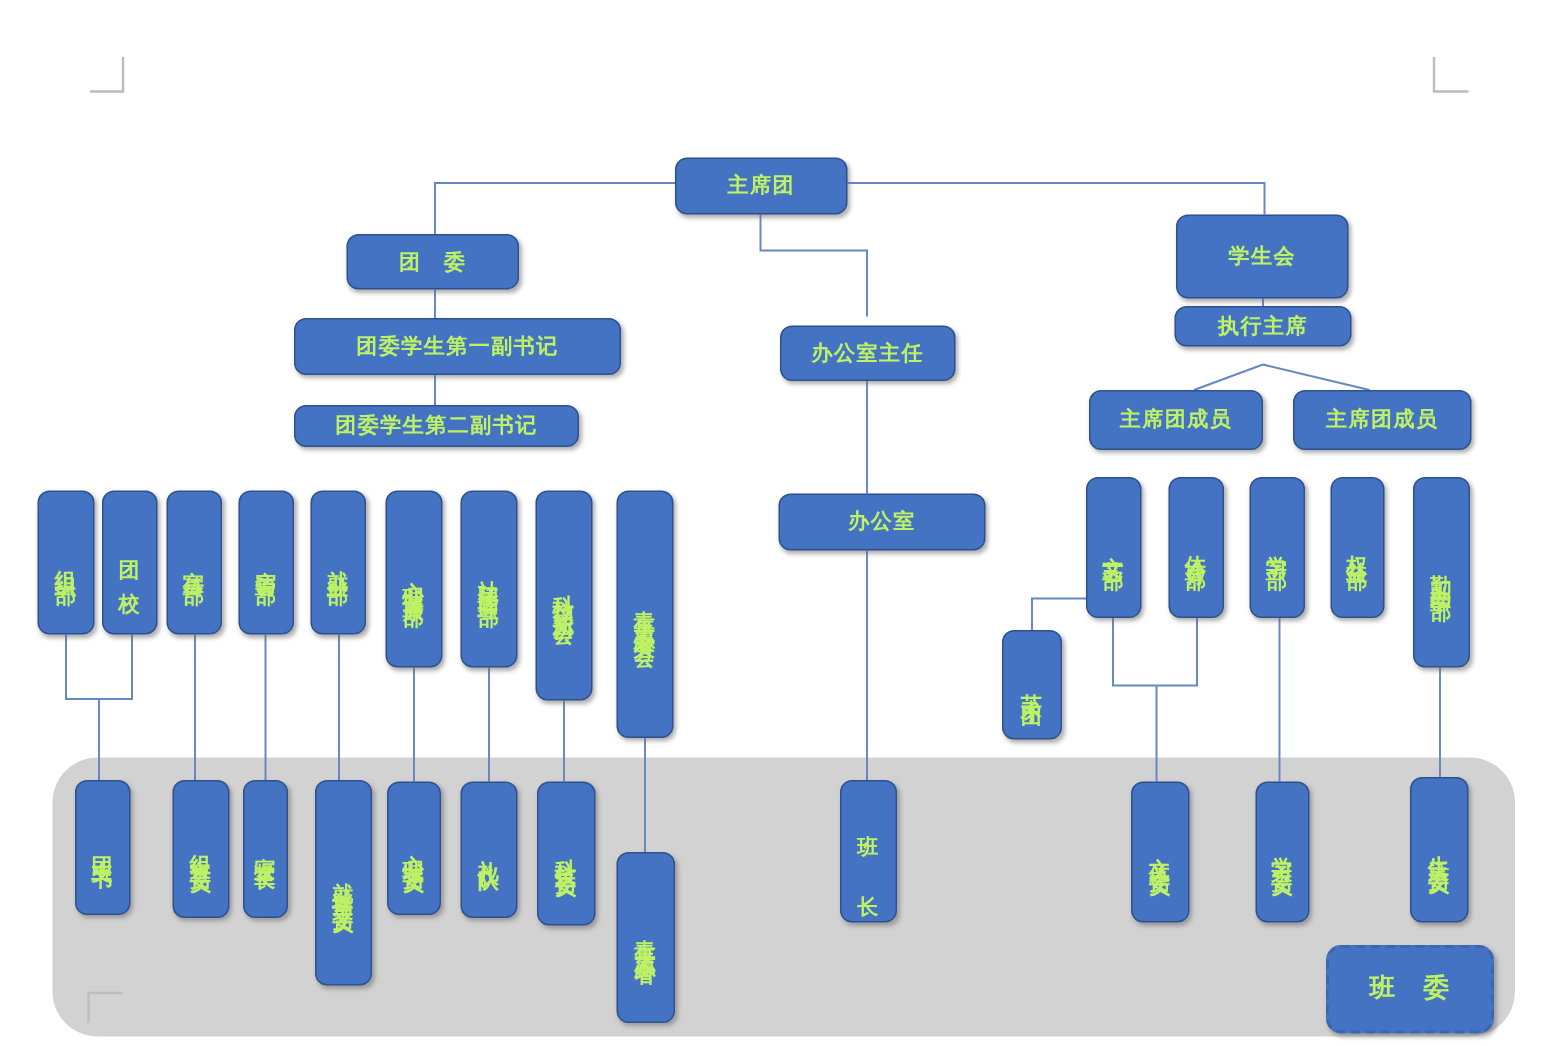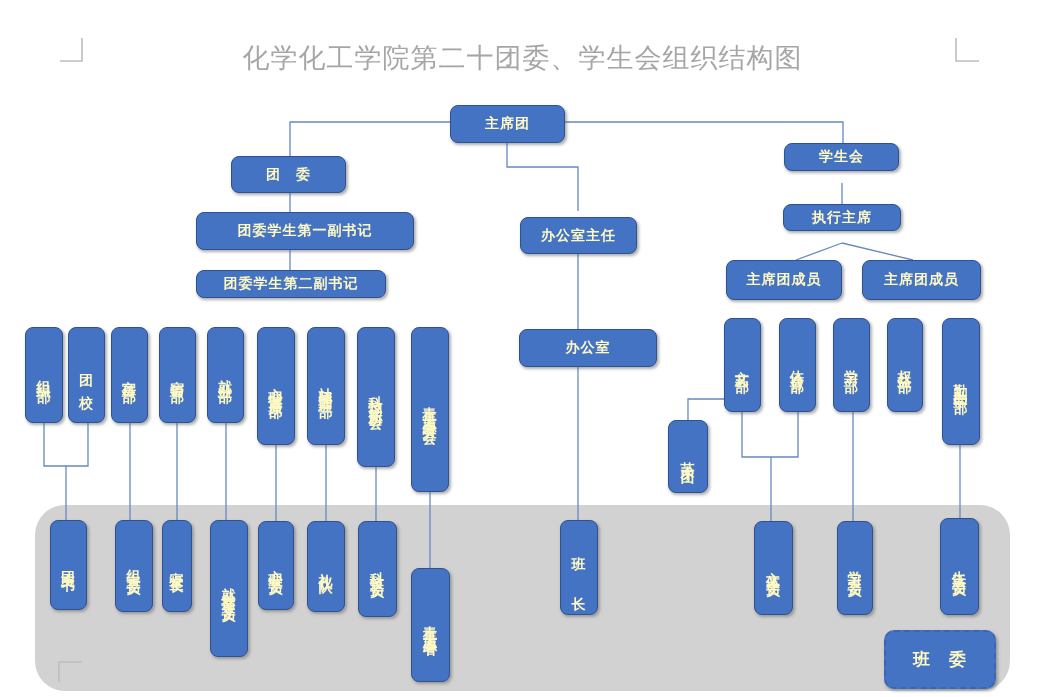--- a/index.html
+++ b/index.html
@@ -15,40 +15,39 @@
   #wires{position:absolute;left:0;top:0;z-index:1;}
   #wires polyline{fill:none;stroke-width:1.3px;}
   #wires polyline.mark{stroke:#bdbdbd;stroke-width:1.6px;}
   .panel{
     position:absolute;background:#d2d2d2;border-radius:30px;z-index:0;
   }
   .node{
     position:absolute;box-sizing:border-box;z-index:2;
     background:#4573c4;border:1.6px solid #2f528f;border-radius:8px;
     display:flex;align-items:center;justify-content:center;
-    color:#fef9c3;font-weight:bold;font-size:14px;line-height:1.25;
+    color:#bef264;font-weight:bold;font-size:14px;line-height:1.25;
     box-shadow:1.5px 2px 3px rgba(110,110,110,.55);
     text-align:right;
   }
   .hbox .lbl{letter-spacing:1px;white-space:nowrap;}
   .vbox .lbl{
     writing-mode:vertical-rl;text-orientation:upright;
     letter-spacing:4px;line-height:1;
   }
   .node.dashed{
     border:2.2px dashed #3b66b0;border-radius:10px;
     font-family:"DejaVu Serif","Liberation Serif",serif;
     font-size:17px;font-weight:bold;letter-spacing:2px;
   }
 </style>
 </head>
 <body>
 
 <div class="page">
-  <div class="title">化学化工学院第二十团委、学生会组织结构图</div>
   <div id="panel" class="panel" style="left: 35px; top: 505px; width: 975px; height: 186px; background: rgb(210, 210, 210);"></div>
   <svg id="wires" width="1045" height="697">
       <polyline points="450,122 290,122 290,156" stroke="#6688C0"></polyline>
       <polyline points="290,193 290,212" stroke="#6688C0"></polyline>
       <polyline points="290,250 290,270" stroke="#6688C0"></polyline>
       <polyline points="507,143 507,167 578,167 578,211" stroke="#6688C0"></polyline>
       <polyline points="578,248 578,329" stroke="#6688C0"></polyline>
       <polyline points="578,367 578,520" stroke="#6688C0"></polyline>
       <polyline points="565,122 843,122 843,143" stroke="#6688C0"></polyline>
       <polyline points="842,183 842,204" stroke="#6688C0"></polyline>
@@ -84,21 +83,21 @@
       </div>
       <div class="node hbox" style="left: 196px; top: 270px; width: 190px; height: 28px;">
         <span class="lbl">团委学生第二副书记</span>
       </div>
       <div class="node hbox" style="left: 520px; top: 217px; width: 117px; height: 37px;">
         <span class="lbl">办公室主任</span>
       </div>
       <div class="node hbox" style="left: 519px; top: 329px; width: 138px; height: 38px;">
         <span class="lbl">办公室</span>
       </div>
-      <div class="node hbox" style="left: 784px; top: 143px; width: 115px; height: 28px;">
+      <div class="node hbox" style="left: 784px; top: 143px; width: 115px; height: 56px;">
         <span class="lbl">学生会</span>
       </div>
       <div class="node hbox" style="left: 783px; top: 204px; width: 118px; height: 27px;">
         <span class="lbl">执行主席</span>
       </div>
       <div class="node hbox" style="left: 726px; top: 260px; width: 116px; height: 40px;">
         <span class="lbl">主席团成员</span>
       </div>
       <div class="node hbox" style="left: 862px; top: 260px; width: 119px; height: 40px;">
         <span class="lbl">主席团成员</span>

